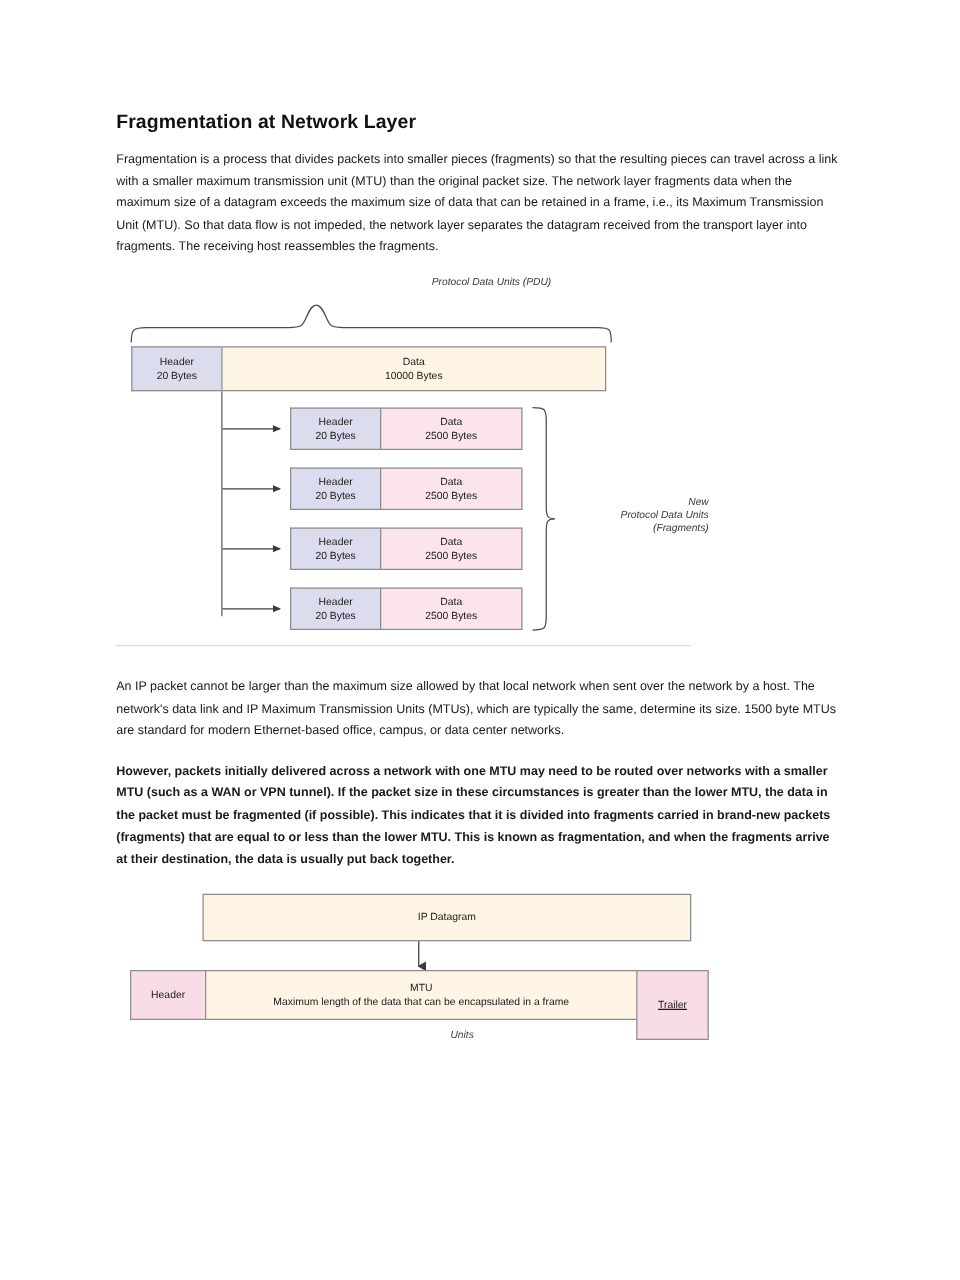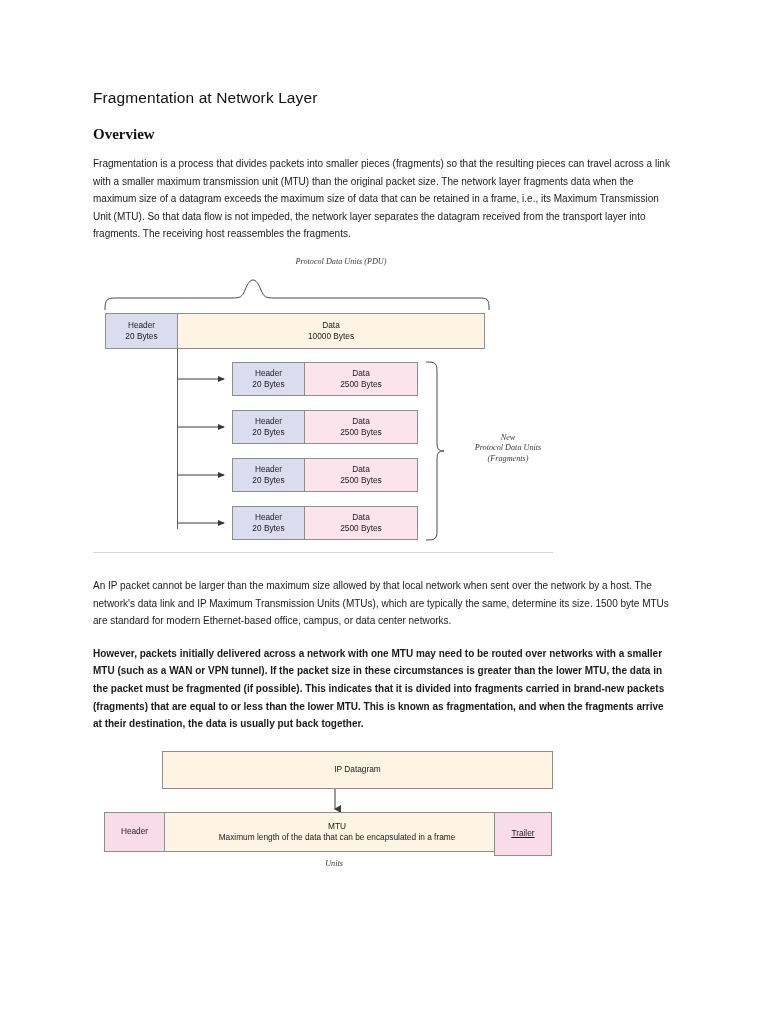--- a/index.html
+++ b/index.html
@@ -24,21 +24,21 @@
     position: absolute;
     left: 93px;
     top: 0;
     width: 582px;
   }
 
   
   h1.doc-title {
     font-family: "Liberation Sans", sans-serif;
     font-size: 15.5px;
-    font-weight: normal;
+    font-weight: bold;
     letter-spacing: 0.1px;
     margin: 0;
     padding-top: 89px;
     color: #111;
   }
   h2.doc-subtitle {
     font-family: "Liberation Serif", serif;
     font-size: 15px;
     font-weight: bold;
     margin: 0;
@@ -75,26 +75,26 @@
     height: 310px;
     margin-top: 12px;
   }
   #figure-frame {
     height: 135px;
     margin-top: 14px;
   }
 
   .fig-caption {
     position: absolute;
-    font-family: Liberation Serif, serif;
+    font-family: Liberation Sans, sans-serif;
     font-style: italic;
     font-size: 8.2px;
     color: #3b3b3b;
     line-height: 10.5px;
-    text-align: center;
+    text-align: right;
     white-space: nowrap;
   }
   .fig-caption.multi { white-space: normal; }
 
   .box {
     position: absolute;
     box-sizing: border-box;
     border: 1px solid #8d8d8d;
     display: flex;
     flex-direction: column;
@@ -132,21 +132,20 @@
   }
 </style>
 </head>
 <body>
 
 <div class="page">
   <div class="content">
 
     <h1 class="doc-title">Fragmentation at Network Layer</h1>
 
-    <h2 class="doc-subtitle">Overview</h2>
 
     <p class="para">Fragmentation is a process that divides packets into smaller pieces (fragments) so that the resulting pieces can travel across a link with a smaller maximum transmission unit (MTU) than the original packet size. The network layer fragments data when the maximum size of a datagram exceeds the maximum size of data that can be retained in a frame, i.e., its Maximum Transmission Unit (MTU). So that data flow is not impeded, the network layer separates the datagram received from the transport layer into fragments. The receiving host reassembles the fragments.</p>
 
     <div class="figure" id="figure-fragmentation">
 
       <div class="fig-caption" style="left:148px; top:2px; width:200px;">Protocol Data Units (PDU)</div>
 
       <svg class="overlay" width="582" height="310">
         <path d="M12,55 C12,44 14,43 24,43 L138,43 C148,43 149,42 152,35
                  C155,28 157,25 160,25 C163,25 165,28 168,35
@@ -254,21 +253,21 @@
         <line x1="242" y1="42" x2="242" y2="62" stroke="#3a3a3a" stroke-width="1" marker-end="url(#arrowhead2)"></line>
       </svg>
 
       <div class="box pink-lt seg-left" style="left:11px; top:65px; width:60px; height:40px;">
         <span class="l1">Header</span>
       </div>
       <div class="box cream seg-mid" style="left:71px; top:65px; width:345px; height:40px;">
         <span class="l1">MTU</span>
         <span class="l2">Maximum length of the data that can be encapsulated in a frame</span>
       </div>
-      <div class="box pink-lt seg-right" style="left:401px; top:65px; width:58px; height:44px;text-decoration:underline;">
+      <div class="box pink-lt seg-right" style="left:416px; top:65px; width:58px; height:56px;text-decoration:underline;">
         <span class="l1">Trailer</span>
       </div>
 
       <div class="fig-caption" style="left:196px; top:112px; width:90px;">Units</div>
     </div>
 
   </div>
 </div>
 
 </body></html>

